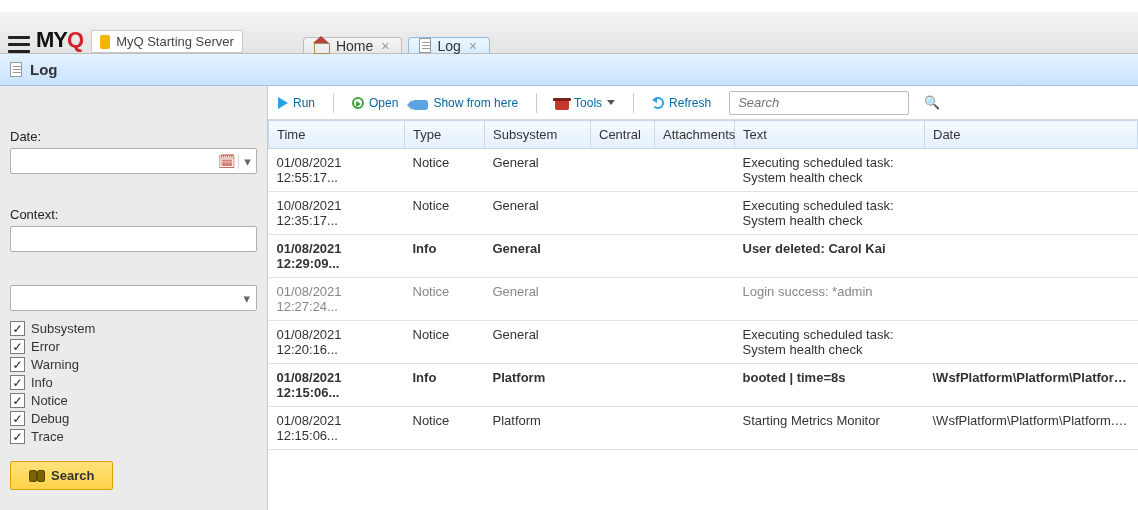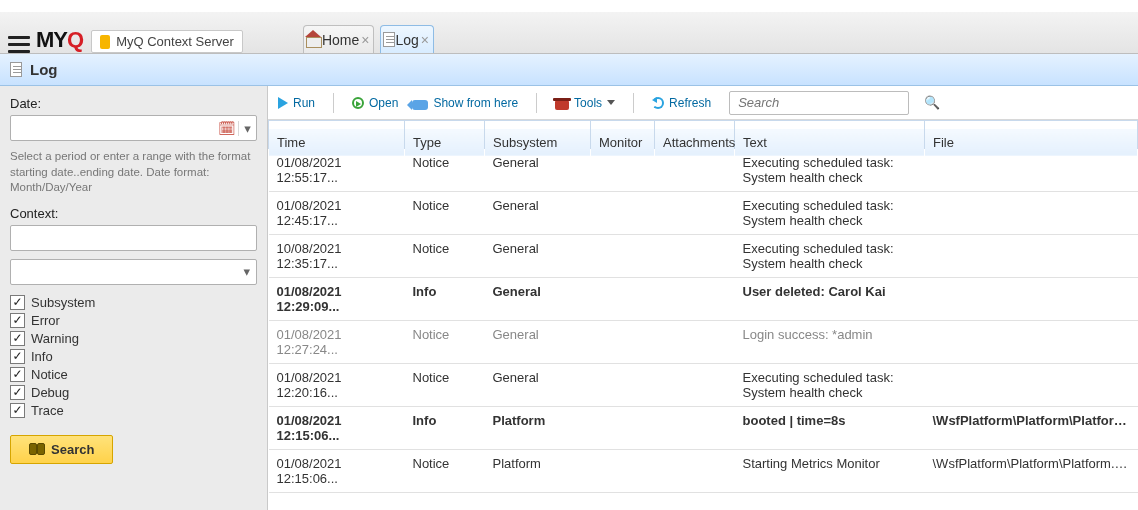--- a/index.html
+++ b/index.html
@@ -23,26 +23,26 @@
     margin-top: 12px;
   }
   .hamburger { width:22px; display:flex; flex-direction:column; gap:4px; margin-right:6px; cursor:pointer;}
   .hamburger span { height:3px; background:#222; width:100%; border-radius:1px; }
   .logo { font-weight:900; font-size:22px; color:#111; letter-spacing:-1px; margin-right:8px;}
   .logo .red { color:#d61f26; }
   .cs-chip { display:flex; align-items:center; gap:6px; background:#fff; border:1px solid #c8c8c8; border-radius:2px; padding:3px 8px; font-size:13px; color:#444; }
   .cs-chip .bulb { width:10px; height:14px; background:#f7b500; border-radius:2px; display:inline-block;}
   .tabs { display:flex; align-items:flex-end; margin-left:60px; height:100%; }
   .tab {
-    display:flex; align-items:center; 
+    display:flex; align-items:center; gap:6px;
     border:1px solid #bfbfbf; border-bottom:none;
     background:linear-gradient(#f6f6f6,#e9e9e9);
-    padding:6px 2px; border-radius:4px 4px 0 0;
+    padding:6px 10px; border-radius:4px 4px 0 0;
     font-size:14px; color:#333; margin-right:6px;
-    height:28px;
+    height:16px;
   }
   .tab.active {
     background:linear-gradient(#eef7ff,#d8ecff);
     border-color:#8ebce5;
   }
   .tab .close { color:#999; font-size:14px; padding:0 2px; cursor:pointer;}
   .tab-ico { width:16px; height:16px; display:inline-block;}
   .ico-home { position:relative;}
   .ico-home::before { content:""; position:absolute; left:0; bottom:0; width:14px; height:9px; background:#eee; border:1px solid #aa8f5e;}
   .ico-home::after { content:""; position:absolute; left:-1px; top:-2px; width:0; height:0; border-left:8px solid transparent; border-right:8px solid transparent; border-bottom:7px solid #b5453b;}
@@ -60,21 +60,21 @@
   
   .content { display:flex; height:calc(510px - 42px - 32px); }
   .sidebar {
     width:268px; flex:none;
     background:#ebebeb;
     border-right:1px solid #c9c9c9;
     padding:10px;
     font-size:13px;
   }
   .sidebar label.lbl { display:block; margin-bottom:4px; color:#222;}
-  .field-row { margin-bottom:8px; }
+  .field-row { margin-bottom:8px;margin-top:33px; }
   .date-wrap { display:flex; align-items:center; border:1px solid #b0b0b0; background:#fff; border-radius:2px; height:26px;}
   .date-wrap input { flex:1; border:none; background:transparent; height:100%; padding:0 6px; font-size:13px; outline:none;}
   .date-wrap .cal { width:22px; text-align:center; color:#c0392b; cursor:pointer; font-size:14px;}
   .date-wrap .dd  { width:18px; text-align:center; color:#666; border-left:1px solid #d9d9d9; cursor:pointer;}
   .hint { color:#777; font-size:11.5px; line-height:1.35; margin-bottom:10px;}
   .plain-input, .combo { width:100%; height:26px; border:1px solid #b0b0b0; border-radius:2px; background:#fff; font-size:13px; padding:0 6px;}
   .combo { display:flex; align-items:center;}
   .combo .dd { margin-left:auto; color:#666; cursor:pointer;}
   .type-group { margin-top:10px;}
   .check-row { display:flex; align-items:center; gap:6px; margin:3px 0; cursor:pointer;}
@@ -104,21 +104,21 @@
   .searchbox input { flex:1; border:none; background:transparent; padding:0 8px; font-size:13px; font-style:italic; color:#888; outline:none;}
   .searchbox .mag { width:24px; text-align:center; color:#888; cursor:pointer;}
   
   .grid { flex:1; overflow:auto;}
   table { width:100%; border-collapse:collapse; table-layout:fixed;}
   thead th {
     background:linear-gradient(#f5faff,#e4f0fd);
     border:1px solid #c8d9ec;
     text-align:left; font-weight:400; color:#333;
     padding:6px 8px; font-size:13px;
-    position:sticky; top:8px;
+    position:sticky; top:0;
   }
   tbody td {
     border-bottom:1px solid #e1e1e1;
     padding:6px 8px; font-size:13px; color:#333;
     vertical-align:top;
     overflow:hidden; text-overflow:ellipsis;
   }
   tbody tr.bold td { font-weight:600;}
   tbody tr.muted td { color:#888;}
   col.c-time{width:136px;} col.c-type{width:80px;} col.c-sub{width:106px;}
@@ -129,21 +129,21 @@
 
 <div class="topbar">
   <div class="hamburger">
       <span></span>
       <span></span>
       <span></span>
     </div>
   <div class="logo">MY<span class="red">Q</span></div>
   <div class="cs-chip">
     <span class="bulb"></span>
-    <span>MyQ Context Server</span>
+    <span>MyQ Starting Server</span>
   </div>
   <div class="tabs">
     <div class="tab">
       <span class="tab-ico ico-home"></span>
       <span>Home</span>
       <span class="close">×</span>
     </div>
     <div class="tab active">
       <span class="tab-ico ico-doc"></span>
       <span>Log</span>
@@ -161,21 +161,20 @@
 
   <div class="sidebar">
     <div class="field-row">
       <label class="lbl">Date:</label>
       <div class="date-wrap">
         <input type="text" value="" style="">
         <span class="cal">🗓</span>
         <span class="dd">▾</span>
       </div>
     </div>
-    <div class="hint">Select a period or enter a range with the format starting date..ending date. Date format: Month/Day/Year</div>
 
     <div class="field-row">
       <label class="lbl">Context:</label>
       <input class="plain-input" type="text" value="" style="">
     </div>
 
     <div class="field-row">
       <div class="combo">
         <span></span>
         <span class="dd">▾</span>
@@ -260,46 +259,37 @@
           <col class="c-ctx">
             <col class="c-att">
             <col class="c-text">
             <col class="c-file">
         </colgroup>
         <thead>
           <tr>
             <th>Time</th>
             <th>Type</th>
             <th>Subsystem</th>
-            <th>Monitor</th>
+            <th>Central</th>
             <th>Attachments</th>
             <th>Text</th>
-            <th>File</th>
+            <th>Date</th>
           </tr>
         </thead>
         <tbody id="log-body">
             <tr class="">
               <td>01/08/2021 12:55:17...</td>
               <td>Notice</td>
               <td>General</td>
               <td></td>
               <td></td>
               <td>Executing scheduled task: System health check</td>
               <td></td>
             </tr>
             <tr class="">
-              <td>01/08/2021 12:45:17...</td>
-              <td>Notice</td>
-              <td>General</td>
-              <td></td>
-              <td></td>
-              <td>Executing scheduled task: System health check</td>
-              <td></td>
-            </tr>
-            <tr class="">
               <td>10/08/2021 12:35:17...</td>
               <td>Notice</td>
               <td>General</td>
               <td></td>
               <td></td>
               <td>Executing scheduled task: System health check</td>
               <td></td>
             </tr>
             <tr class="bold">
               <td>01/08/2021 12:29:09...</td>

